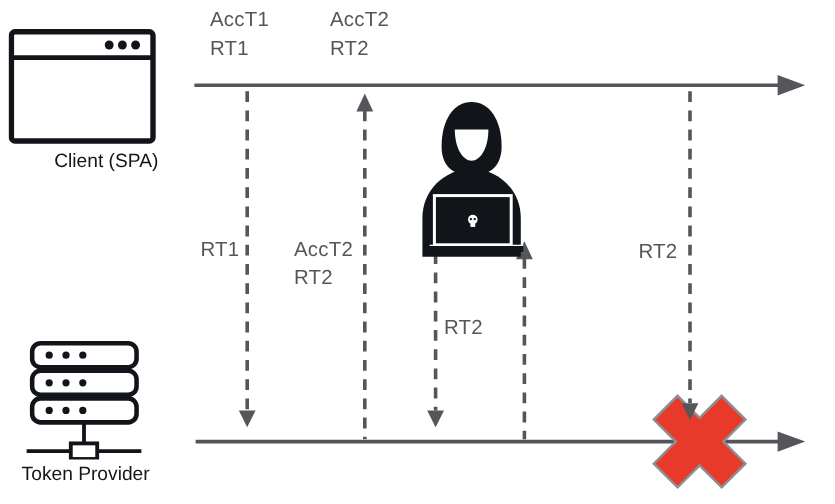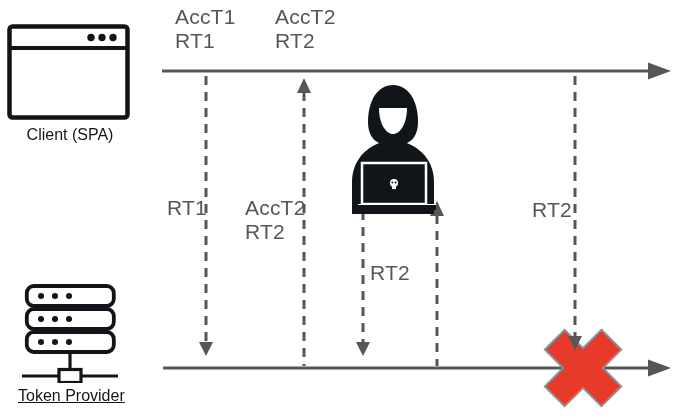--- a/index.html
+++ b/index.html
@@ -8,33 +8,33 @@
     width:696px;height:420px;
     background:#ffffff;
     overflow:hidden;
     font-family:"Liberation Sans","DejaVu Sans",sans-serif;
   }
   .layer{position:absolute;left:0;top:0;}
   .icon-block{position:absolute;}
   .flow-label{
     position:absolute;
     color:#55565a;
-    font-size:21px;
+    font-size:17px;
     line-height:24px;
     white-space:pre-line;
     letter-spacing:0.2px;
   }
   .actor-label{
     position:absolute;
     color:#161616;
     font-size:16px;
     line-height:18px;
   }
-  .client-label{left:8px;top:126px;width:124px;text-align:center;}
-  .provider-label{left:18px;top:387px;text-decoration:underline;}
+  .client-label{left:8px;top:126px;width:124px;text-align:right;}
+  .provider-label{left:18px;top:387px;}
   .lbl-top-first{left:175px;top:5px;}
   .lbl-top-second{left:275px;top:5px;}
   .lbl-mid-rt1{left:167px;top:196px;}
   .lbl-mid-acct2{left:245px;top:196px;}
   .lbl-mid-rt2{left:370px;top:261px;}
   .lbl-mid-acct3{left:446px;top:251px;}
   .lbl-right-rt2{left:532px;top:198px;}
 </style>
 </head>
 <body>

